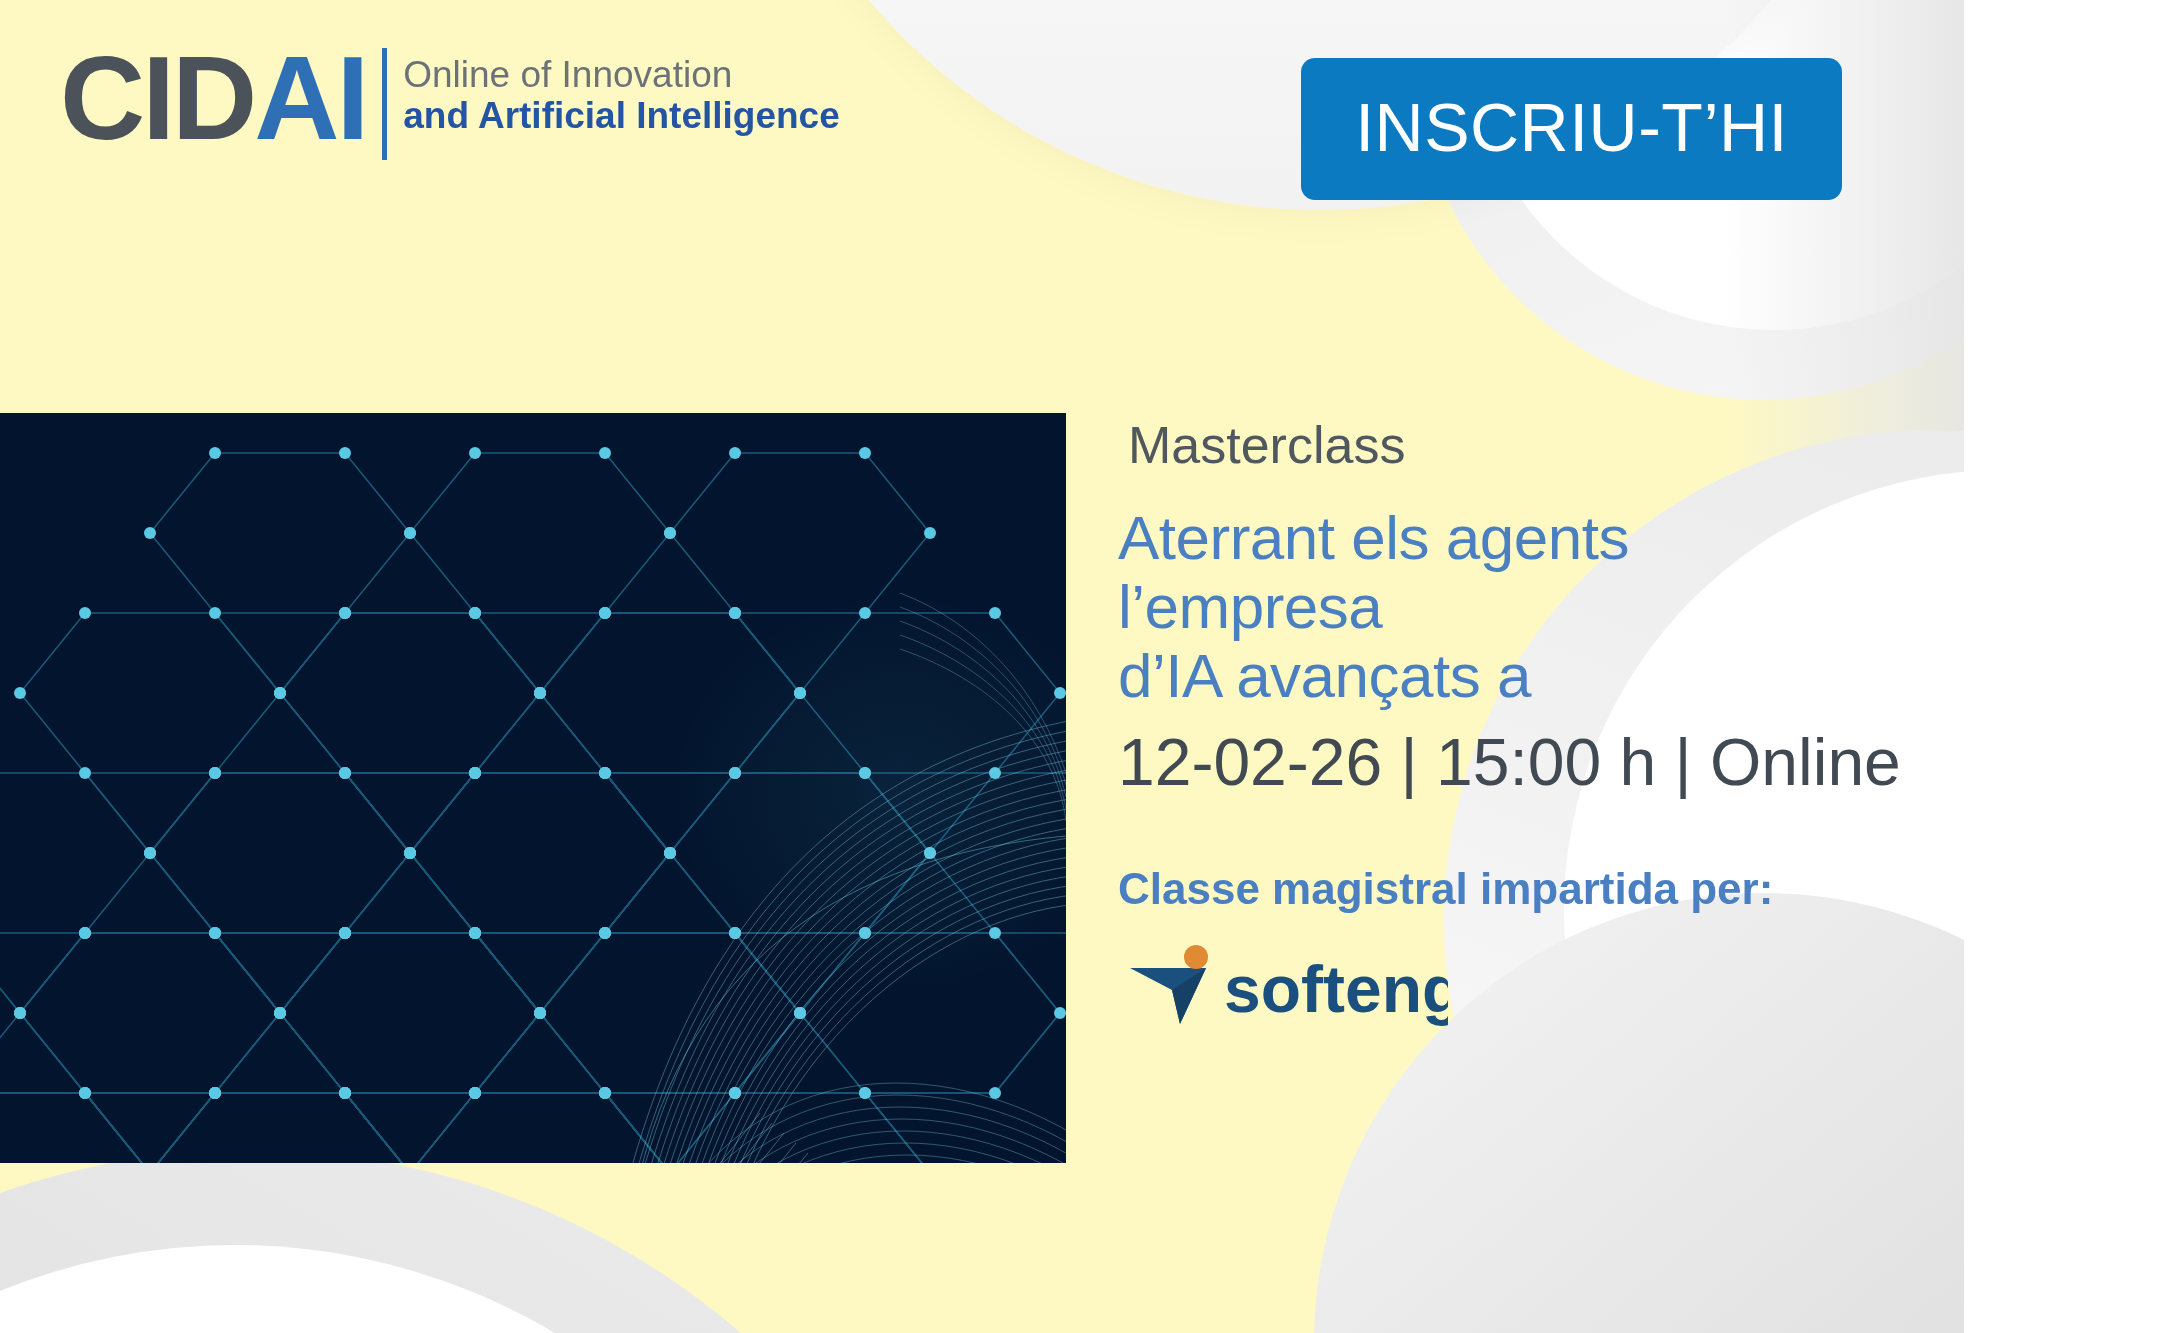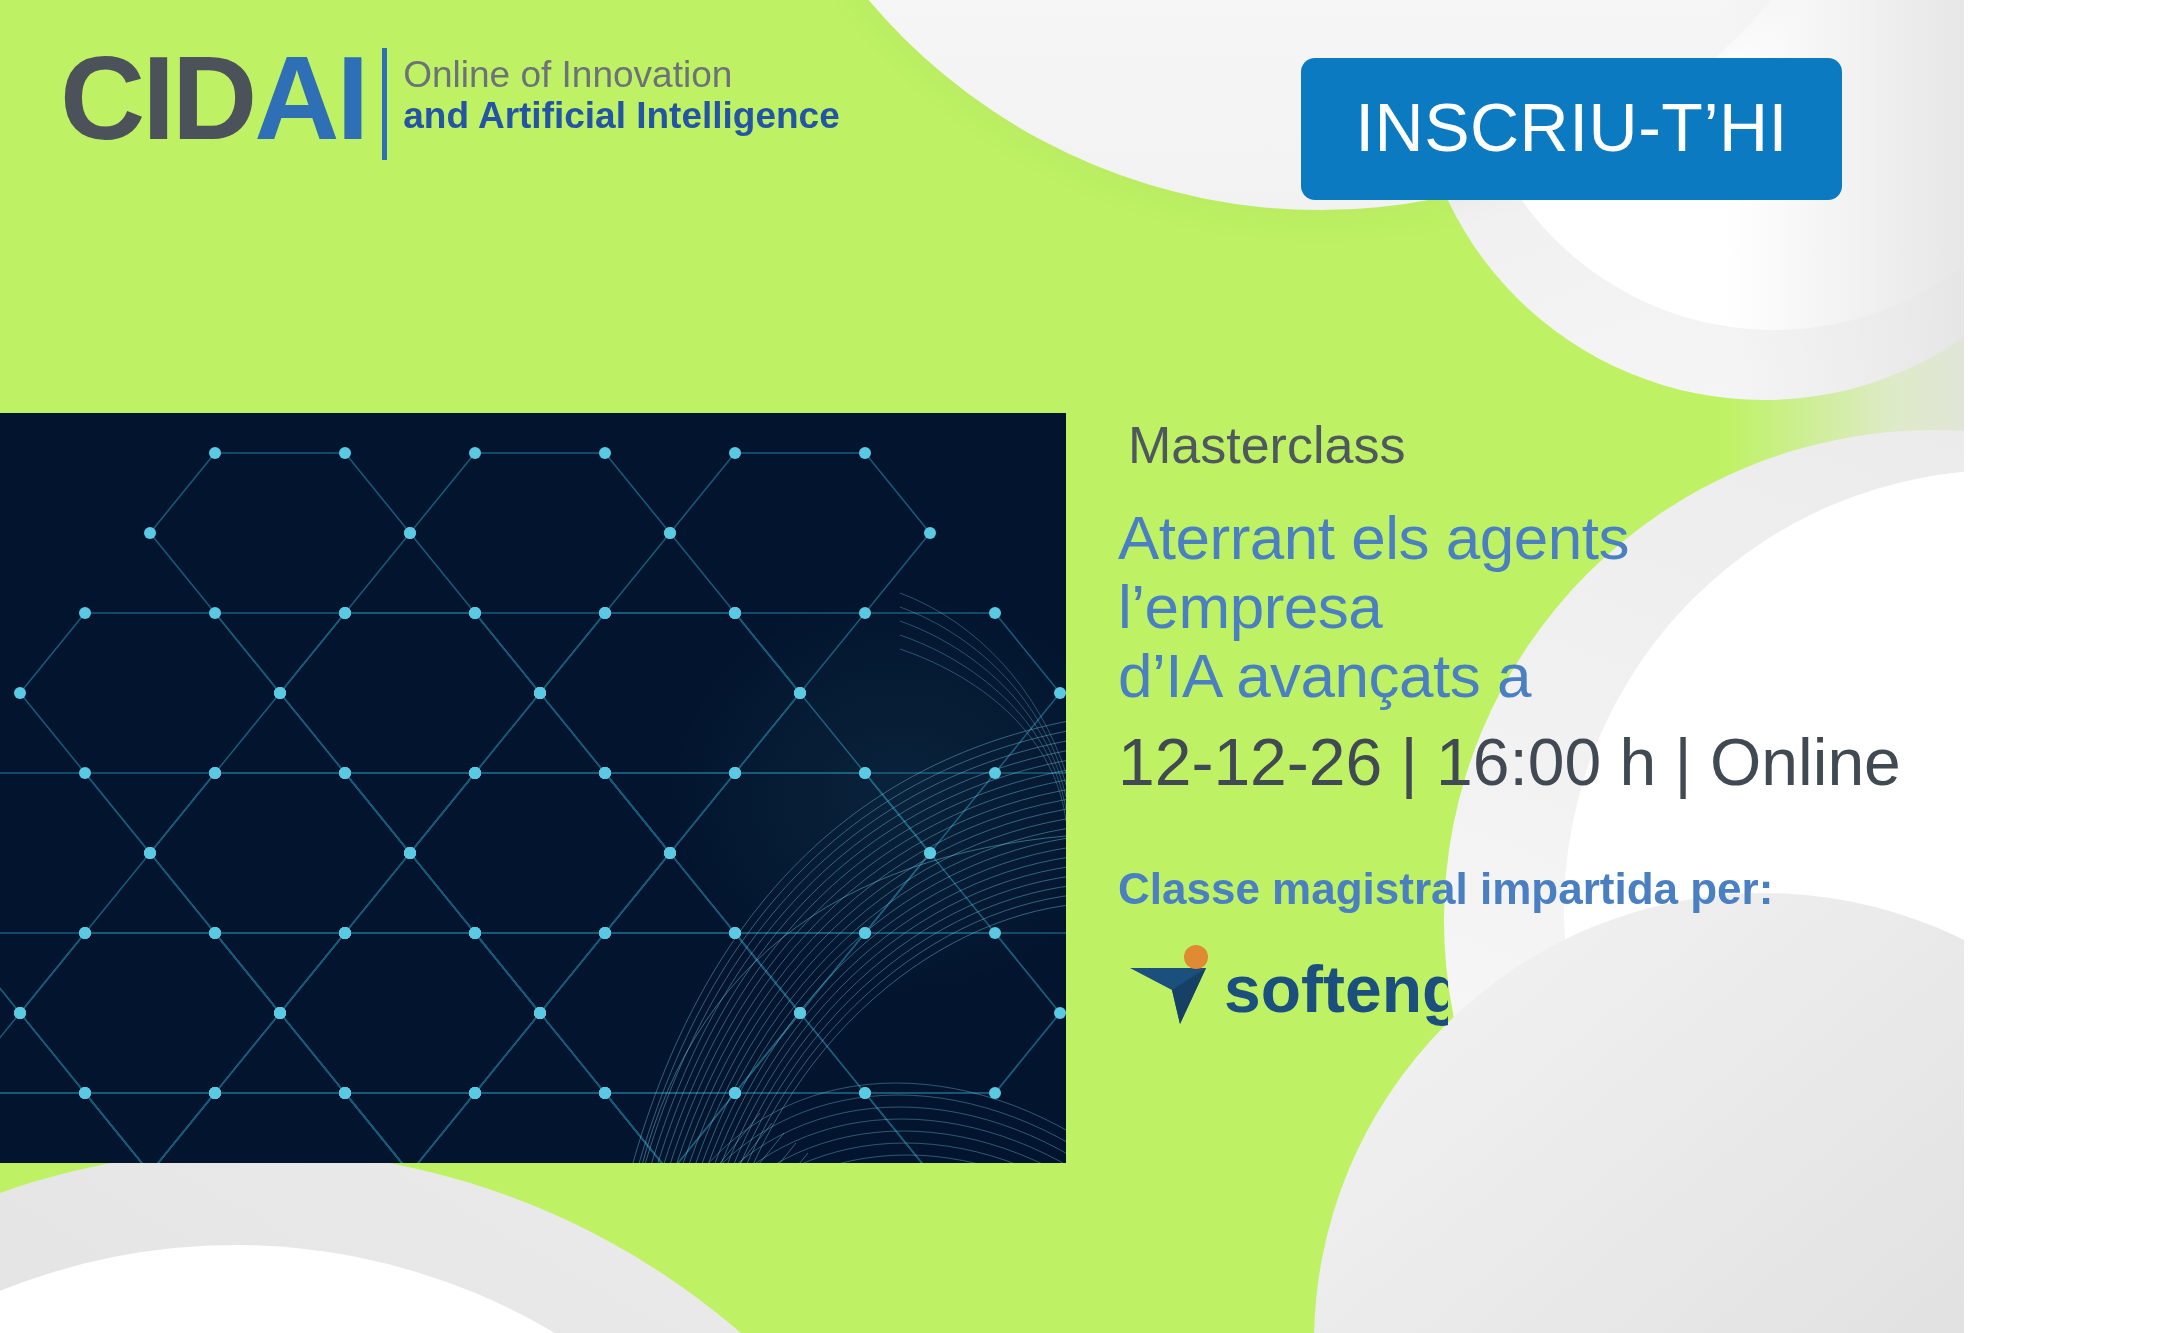--- a/index.html
+++ b/index.html
@@ -5,21 +5,21 @@
   * { margin:0; padding:0; box-sizing:border-box; }
   html, body {
     width:2166px; height:1333px;
     overflow:hidden;
     font-family:"Liberation Sans", sans-serif;
     background:#ffffff;
   }
   .stage {
     position:relative;
     width:1964px; height:1333px;
-    background:#bef264;
+    background:#fef9c3;
     overflow:hidden;
   }
 
   
   .bg-layer { position:absolute; inset:0; overflow:hidden; }
   .circ { position:absolute; border-radius:50%; }
 
   .circ-topright-grey {
     width:700px; height:700px;
     right:-150px; top:-300px;
@@ -373,21 +373,21 @@
     </svg>
   </div>
 
   <div class="content">
     <div class="eyebrow">Masterclass</div>
     <div class="headline">
       <div>Aterrant els agents</div>
       <div>l’empresa</div>
       <div>d’IA avançats a</div>
     </div>
-    <div class="meta">12-12-26 | 16:00 h | Online</div>
+    <div class="meta">12-02-26 | 15:00 h | Online</div>
     <div class="presenter">Classe magistral impartida per:</div>
 
     <div class="softeng">
       <svg width="320" height="86" viewBox="0 0 320 86">
 
         <path d="M2 26 L78 26 L52 82 L44 48 Z" fill="#1b4f7e"></path>
         <path d="M44 48 L78 26 L52 82 Z" fill="#173f65" opacity="0.92"></path>
         <circle cx="68" cy="15" r="12" fill="#e08a34"></circle>
 
         <text x="96" y="70" font-family="Liberation Sans, sans-serif" font-size="66" font-weight="bold" fill="#1b4f7e">softeng</text>

